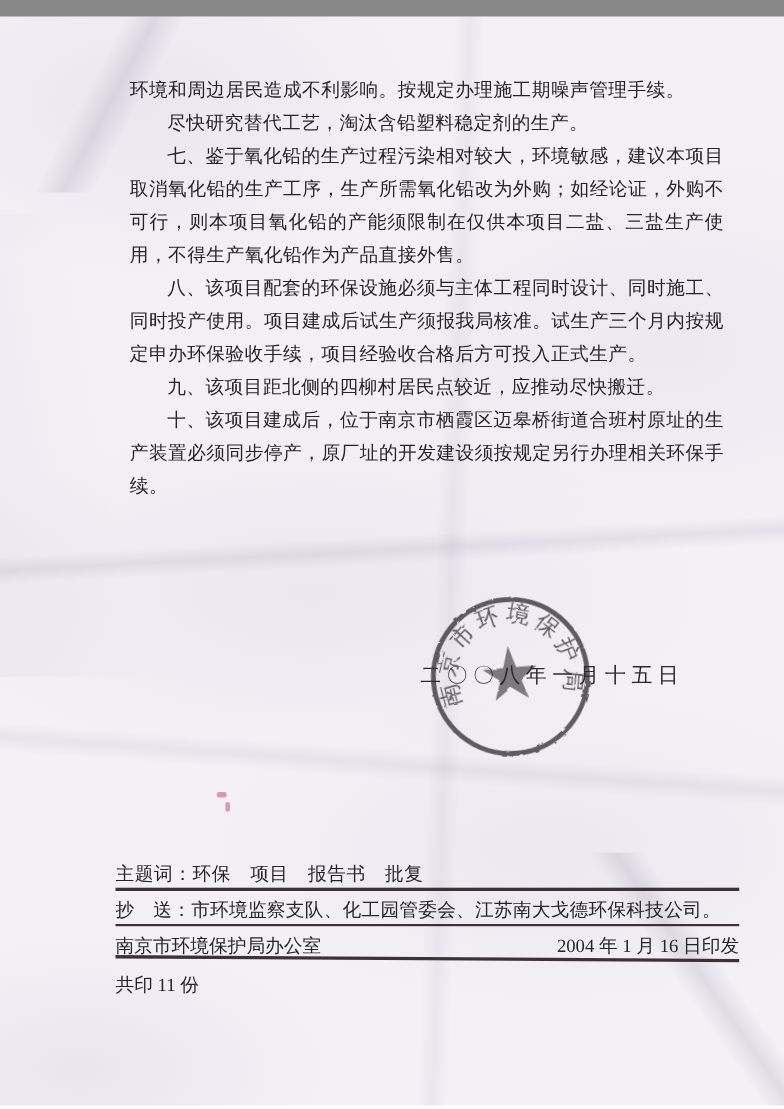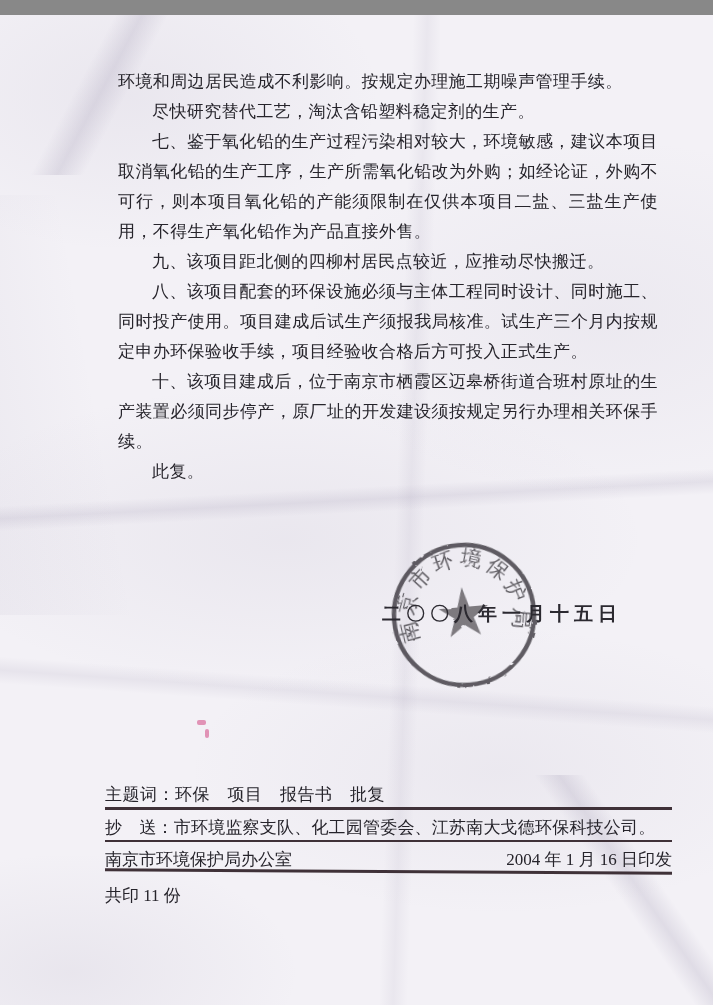--- a/index.html
+++ b/index.html
@@ -39,21 +39,21 @@
     text-align:justify;
   }
   .body-text p { margin:0; }
   .body-text p.indent { text-indent:2em; }
 
   .stamp { position:absolute; left:389px; top:525px; width:150px; height:150px;
            transform:rotate(-5deg); opacity:.88; }
 
   .date-line {
     position:absolute; left:382px; top:586px;
-    font-size:19px; letter-spacing:5px; color:#2b2930; white-space:nowrap;font-weight:bold;
+    font-size:19px; letter-spacing:5px; color:#2b2930; white-space:nowrap;
   }
 
   .footer { position:absolute; left:105px; top:768px; width:567px; font-size:17px; }
   .subject-row { font-weight:normal; letter-spacing:.5px; height:24px; }
   .cc-row { margin-top:9px; letter-spacing:.2px; height:25px; white-space:nowrap; }
   .issuer-row { margin-top:7px; display:flex; justify-content:space-between; height:24px;gap:16px; }
   .copies-row { margin-top:12px; text-align:left; padding-right:0; height:24px; }
   .rule { position:absolute; left:105px; width:567px; background:#3f3138; }
   .rule1 { top:792px; height:3px; }
   .rule2 { top:825px; height:2px; }
@@ -74,24 +74,23 @@
   <div class="crease c2"></div>
   <div class="crease c3"></div>
   <div class="crease c4"></div>
   <div class="crease c5"></div>
   <div class="crease c6"></div>
 
   <div class="body-text">
       <p class="para">环境和周边居民造成不利影响。按规定办理施工期噪声管理手续。</p>
       <p class="para indent">尽快研究替代工艺，淘汰含铅塑料稳定剂的生产。</p>
       <p class="para indent">七、鉴于氧化铅的生产过程污染相对较大，环境敏感，建议本项目取消氧化铅的生产工序，生产所需氧化铅改为外购；如经论证，外购不可行，则本项目氧化铅的产能须限制在仅供本项目二盐、三盐生产使用，不得生产氧化铅作为产品直接外售。</p>
+      <p class="para indent">八、该项目配套的环保设施必须与主体工程同时设计、同时施工、同时投产使用。项目建成后试生产须报我局核准。试生产三个月内按规定申办环保验收手续，项目经验收合格后方可投入正式生产。</p>
       <p class="para indent">九、该项目距北侧的四柳村居民点较近，应推动尽快搬迁。</p>
-      <p class="para indent">八、该项目配套的环保设施必须与主体工程同时设计、同时施工、同时投产使用。项目建成后试生产须报我局核准。试生产三个月内按规定申办环保验收手续，项目经验收合格后方可投入正式生产。</p>
       <p class="para indent">十、该项目建成后，位于南京市栖霞区迈皋桥街道合班村原址的生产装置必须同步停产，原厂址的开发建设须按规定另行办理相关环保手续。</p>
-      <p class="para indent">此复。</p>
     </div>
 
   <div class="stamp">
     <svg width="150" height="150" viewBox="0 0 150 150">
       <defs>
         <filter id="rough">
           <feTurbulence type="fractalNoise" baseFrequency="0.12" numOctaves="2" result="n"></feTurbulence>
           <feDisplacementMap in="SourceGraphic" in2="n" scale="2.2"></feDisplacementMap>
         </filter>
         <path id="sealArc" d="M 31.7 100 A 50 50 0 1 1 118.3 100" fill="none"></path>

